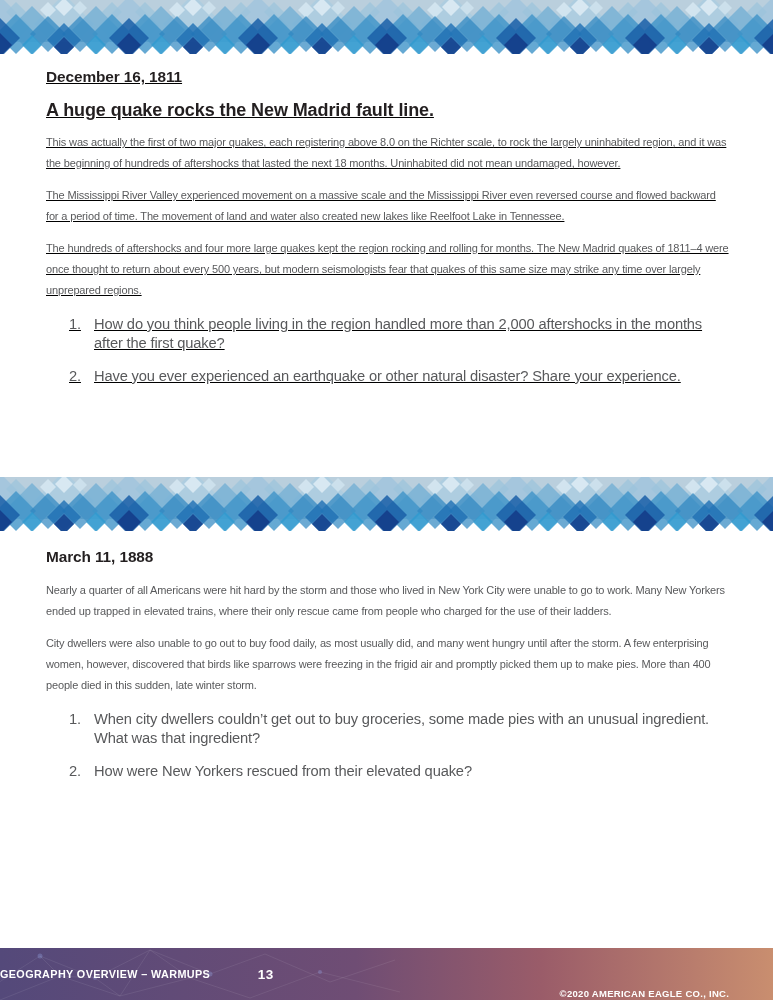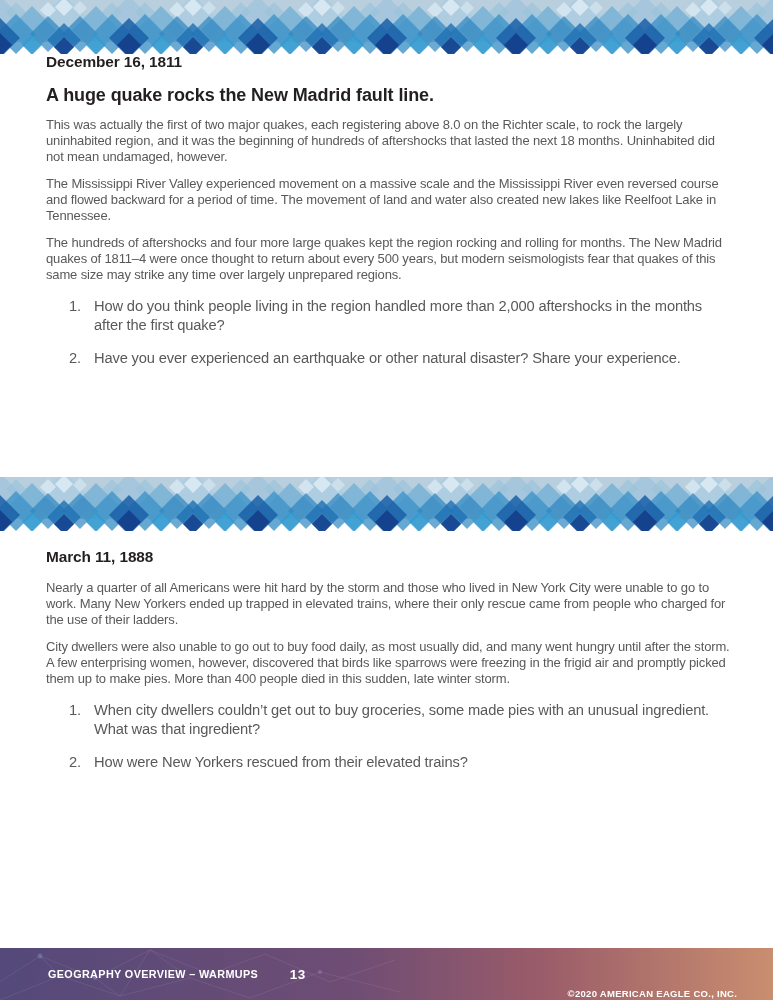--- a/index.html
+++ b/index.html
@@ -15,55 +15,55 @@
     width:773px;height:1000px;
     margin:0 auto;
     background:var(--bg);
     overflow:hidden;
     font-family:"Liberation Sans", sans-serif;
   }
   .banner{position:absolute;left:0;width:773px;height:54px;display:block;}
   .banner.top{top:0;}
   .banner.mid{top:477px;}
   .section{position:absolute;left:46px;width:684px;}
-  .sec1{top:52px;}
+  .sec1{top:67px;text-decoration:underline;}
   .sec2{top:547px;}
   .date-heading{
     margin:0 0 13px 0;
     font-size:15.4px;line-height:20px;font-weight:600;
     color:var(--heading);letter-spacing:-0.1px;
   }
   .event-title{
     margin:0 0 12px 0;
     font-size:18px;line-height:20px;font-weight:700;
     color:var(--heading);letter-spacing:-0.1px;
   }
   .para{
     margin:0 0 11px 0;
-    font-size:13px;line-height:16px;font-weight:400;
+    font-size:11px;line-height:21px;font-weight:400;
     color:var(--body);letter-spacing:-0.15px;
   }
   .q-list{
     list-style:none;margin:14px 0 0 0;padding:0 0 0 23px;
   }
   .q-item{
     display:flex;align-items:flex-start;
     margin:0 0 13px 0;
     font-size:14.7px;line-height:19.4px;color:var(--body);letter-spacing:-0.15px;
   }
   .q-num{flex:0 0 25px;}
   .q-text{flex:1;}
   .footer{
     position:absolute;left:0;top:948px;width:773px;height:52px;
     background:linear-gradient(90deg,var(--fg0) 0%,var(--fg1) 46%,var(--fg2) 70%,var(--fg3) 100%);
     display:flex;align-items:center;
     color:#ffffff;
   }
   .footer-col{flex:1 1 0;display:flex;align-items:center;}
-  .footer-col.left{justify-content:flex-start;padding-left:48px;}
+  .footer-col.left{justify-content:flex-start;}
   .footer-col.center{}
   .footer-col.right{justify-content:center;margin-top:38px;}
   .footer-label{
     font-size:11.5px;font-weight:700;letter-spacing:0.4px;
     transform:scaleX(0.94);transform-origin:left center;white-space:nowrap;
   }
   .page-num{font-size:13.5px;font-weight:700;letter-spacing:0.5px;}
   .copyright{
     font-size:9.8px;font-weight:700;letter-spacing:0.3px;
     transform:scaleX(0.97);white-space:nowrap;
@@ -159,21 +159,21 @@
     <h3 class="date-heading">March 11, 1888</h3>
     <p class="para">Nearly a quarter of all Americans were hit hard by the storm and those who lived in New York City were unable to go to work. Many New Yorkers ended up trapped in elevated trains, where their only rescue came from people who charged for the use of their ladders.</p>
     <p class="para">City dwellers were also unable to go out to buy food daily, as most usually did, and many went hungry until after the storm. A few enterprising women, however, discovered that birds like sparrows were freezing in the frigid air and promptly picked them up to make pies. More than 400 people died in this sudden, late winter storm.</p>
     <ol class="q-list">
       <li class="q-item">
         <span class="q-num">1.</span>
         <span class="q-text">When city dwellers couldn’t get out to buy groceries, some made pies with an unusual ingredient. What was that ingredient?</span>
       </li>
       <li class="q-item">
         <span class="q-num">2.</span>
-        <span class="q-text">How were New Yorkers rescued from their elevated trains?</span>
+        <span class="q-text">How were New Yorkers rescued from their elevated quake?</span>
       </li>
     </ol>
   </div>
 
   <div class="footer">
     <svg class="plexus" width="400" height="52" xmlns="http://www.w3.org/2000/svg">
       <g stroke="#ffffff" stroke-opacity="0.08" stroke-width="1" fill="none">
         <polyline points="-10,40 40,8 95,30 150,2 210,26 265,6 330,34 395,12"></polyline>
         <polyline points="0,52 60,28 120,48 190,30 250,50 320,24 400,44"></polyline>
         <polyline points="40,8 60,28 95,30 120,48 150,2 190,30"></polyline>

